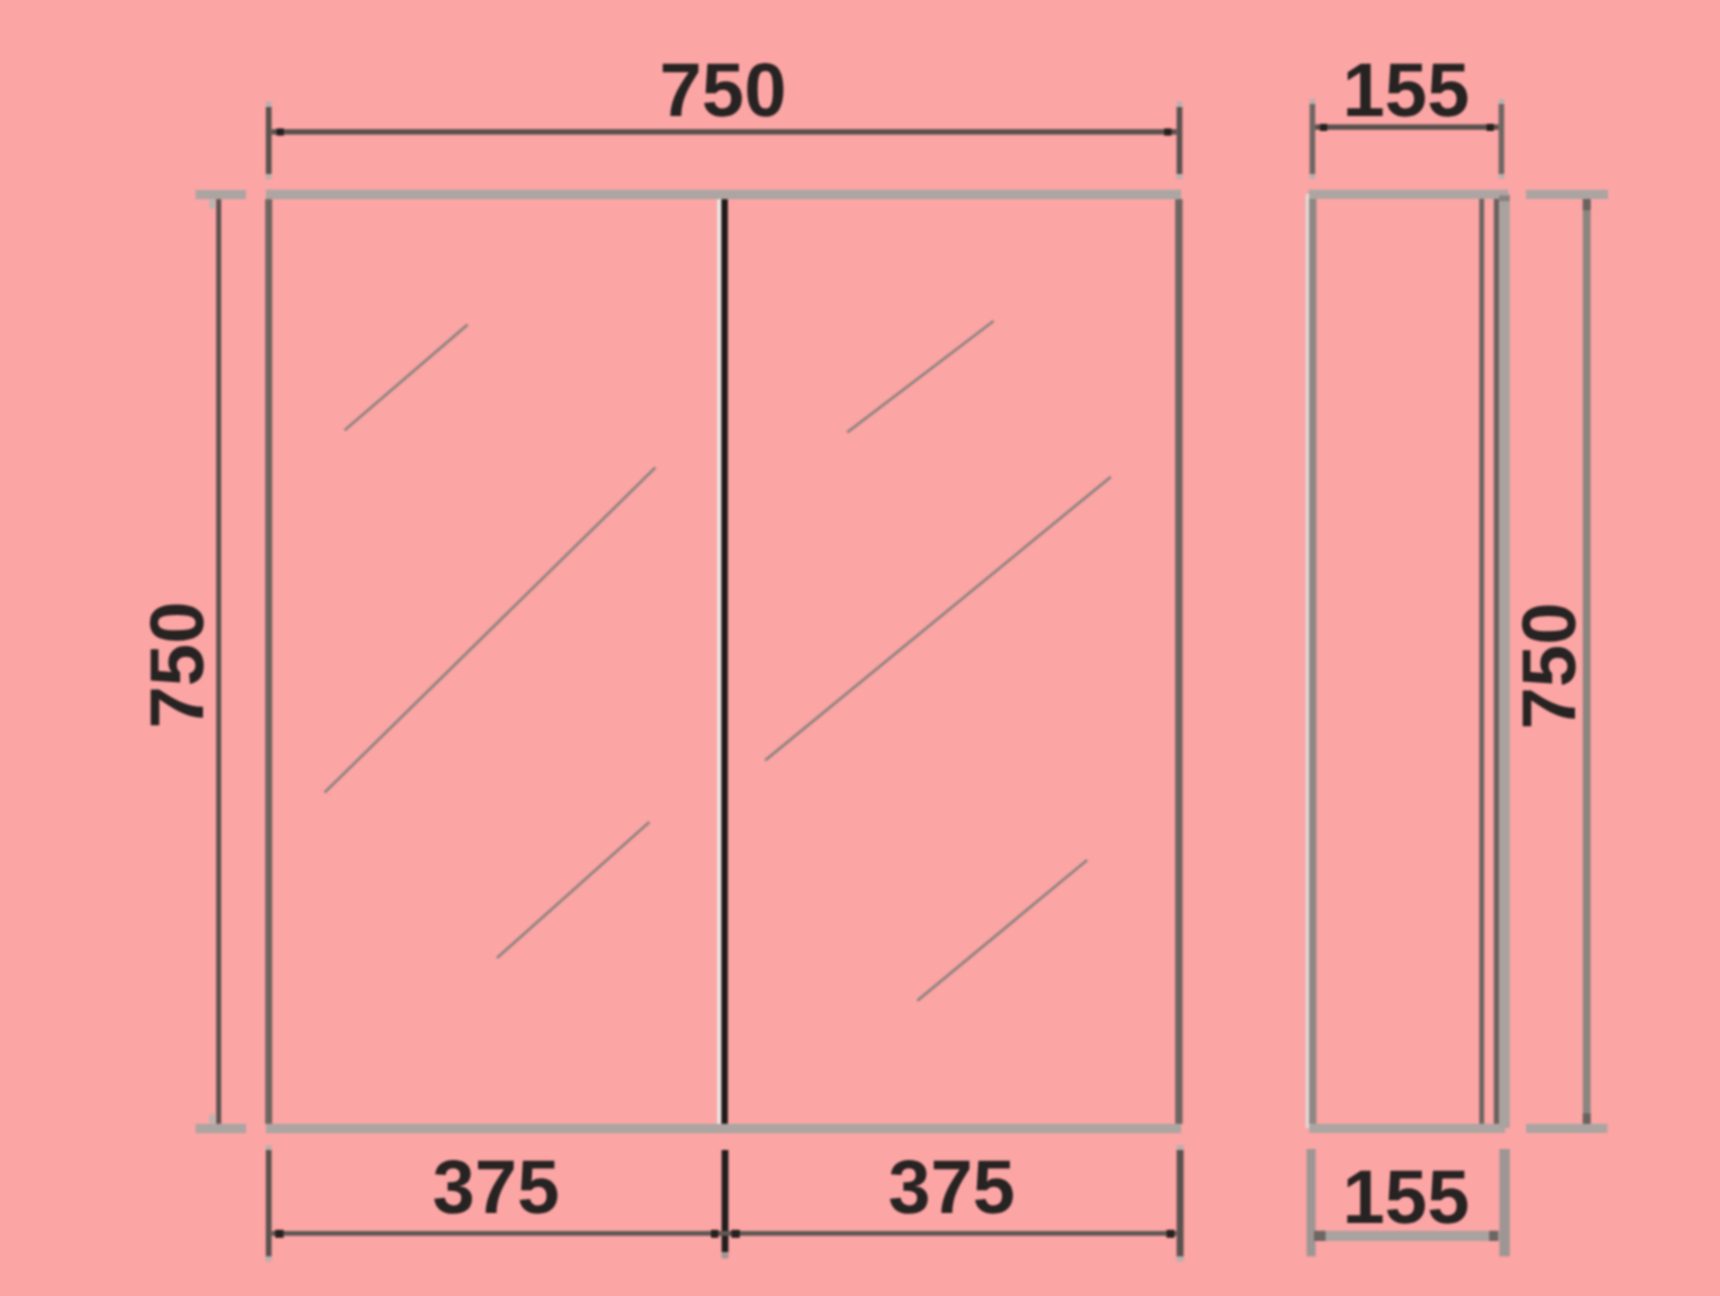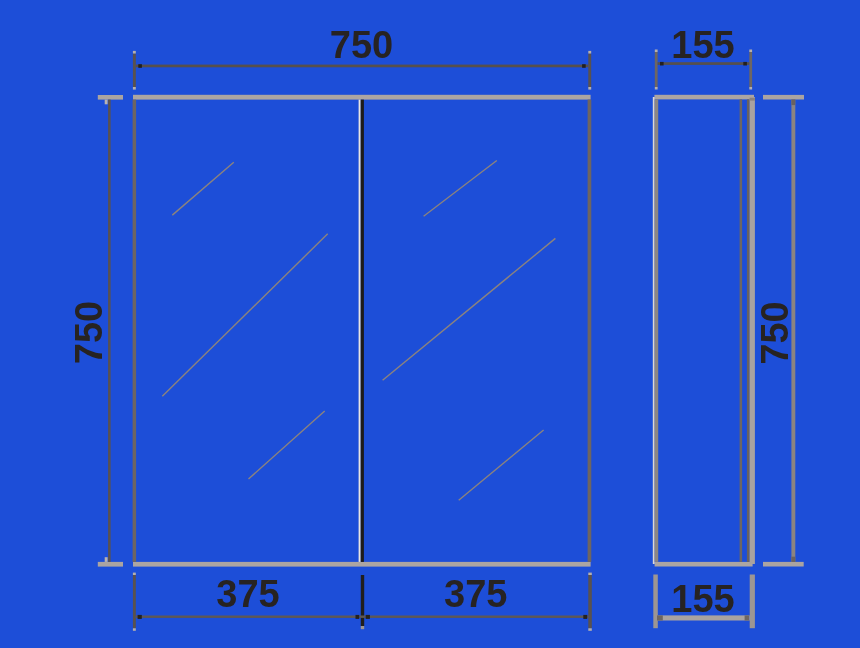--- a/index.html
+++ b/index.html
@@ -1,16 +1,16 @@
 <!DOCTYPE html>
 <html><head>
 <meta charset="utf-8">
 <style>
   html,body{margin:0;padding:0;background:#ffffff;}
-  .page{position:relative;width:860px;height:648px;background:#1d4ed8;overflow:hidden;}
+  .page{position:relative;width:860px;height:648px;background:#fca5a5;overflow:hidden;}
   svg{position:absolute;left:0;top:0;}
   text{font-family:"Liberation Sans",sans-serif;font-weight:bold;fill:#272322;}
 </style>
 </head>
 <body>
 <div class="page">
 <svg width="860" height="648" viewBox="0 0 860 648" style="filter:blur(0.45px)">
 
 <rect x="133" y="94.8" width="457.6" height="4.8" fill="#aca5a2"></rect>
 

